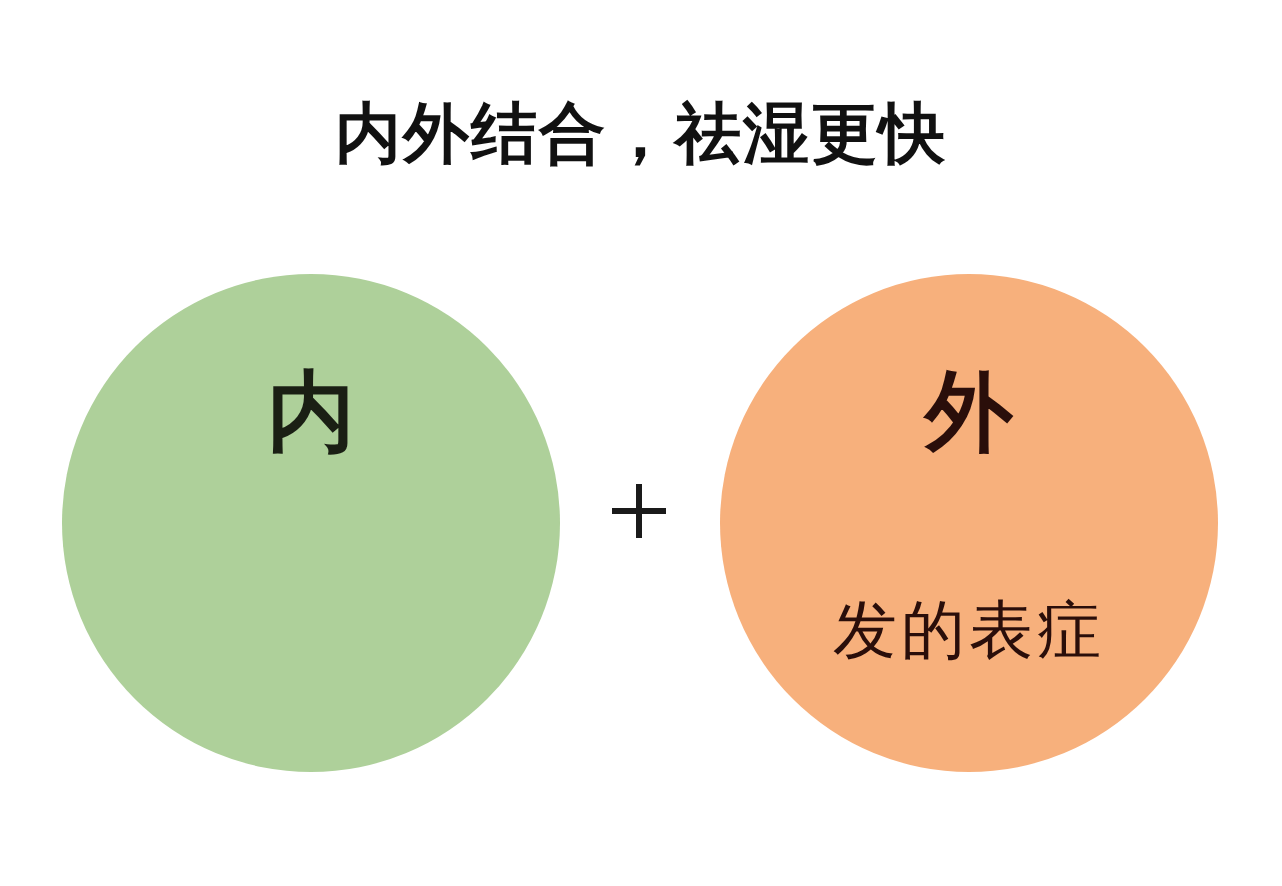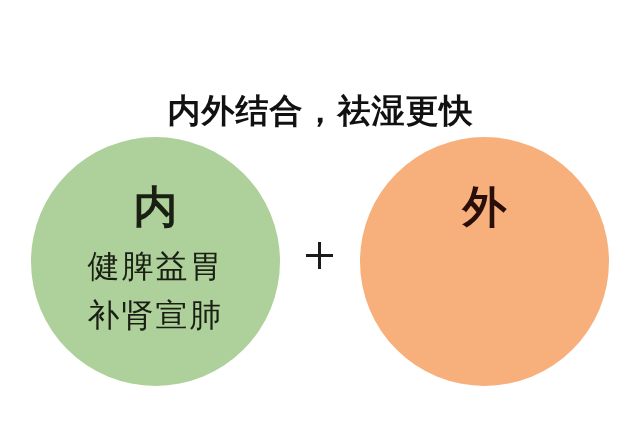--- a/index.html
+++ b/index.html
@@ -19,21 +19,20 @@
       left: 0;
       top: 46px;
       width: 641px;
       text-align: center;
       font-family: "DejaVu Serif", "Liberation Serif", serif;
       font-weight: bold;
       font-size: 33px;
       line-height: 42px;
       color: #111111;
       letter-spacing: 1px;
-      margin-top: 44px;
     }
     .circle {
       position: absolute;
       top: 137px;
       width: 249px;
       height: 249px;
       border-radius: 50%;
     }
     .circle.left { left: 31px; }
     .circle.right { left: 360px; }
@@ -84,24 +83,23 @@
       background: #1a1a1a;
     }
   </style>
 </head>
 <body style="background: rgb(255, 255, 255);">
 
 <div class="title" style="color: rgb(17, 17, 17);">内外结合，祛湿更快</div>
 
 <div class="circle left" style="background: rgb(174, 208, 154); color: rgb(26, 31, 20);">
   <div class="head">内</div>
-  <div class="line l1">健脾益胃</div>
-  <div class="line l2">补肾宣肺</div>
 </div>
 
 <div class="plus">
   <div class="h" style="background: rgb(26, 26, 26);"></div>
   <div class="v" style="background: rgb(26, 26, 26);"></div>
 </div>
 
 <div class="circle right" style="background: rgb(247, 176, 124); color: rgb(42, 14, 10);">
   <div class="head">外</div>
+  <div class="line l2">发的表症</div>
 </div>
 
 </body></html>

